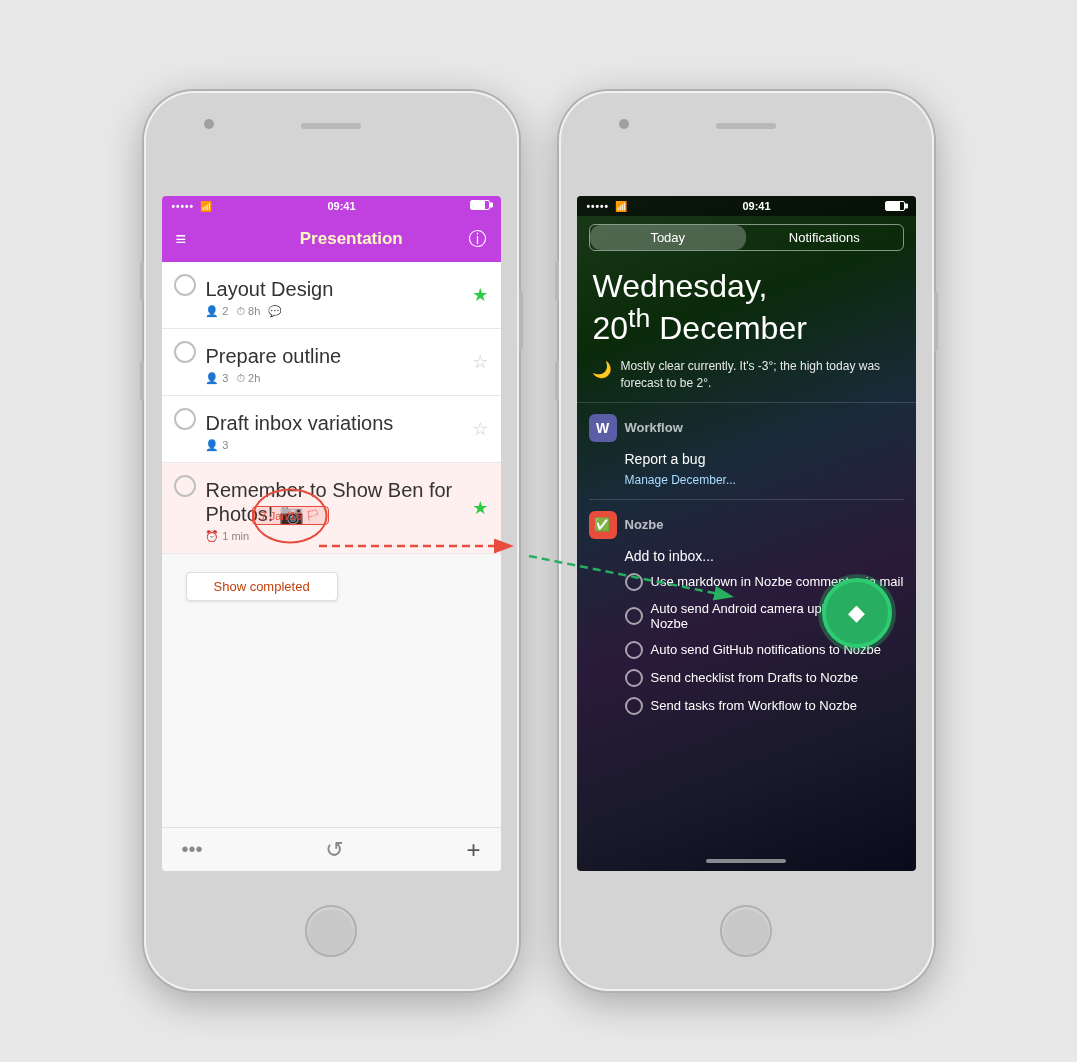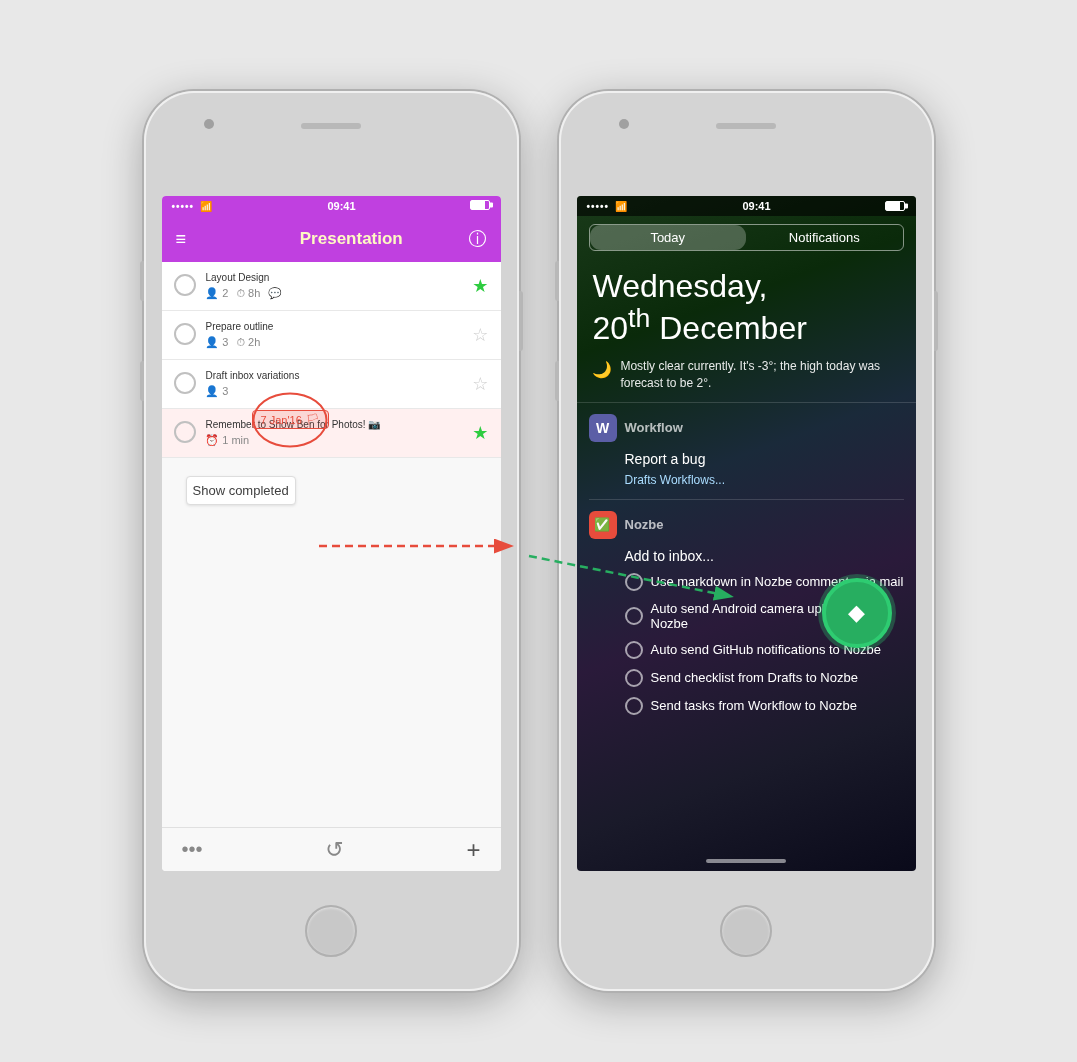--- a/index.html
+++ b/index.html
@@ -158,34 +158,34 @@
     .task-circle {
       width: 22px;
       height: 22px;
       border-radius: 50%;
       border: 2px solid #c0c0c0;
       margin-right: 10px;
       flex-shrink: 0;
       margin-top: 2px;
     }
     .task-content { flex: 1; }
-    .task-title { font-size: 10px; color: #333; font-weight: 400; }
+    .task-title { font-size: 20px; color: #333; font-weight: 400; margin-top: 6px; }
     .task-meta { display: flex; align-items: center; gap: 8px; margin-top: 4px; font-size: 11px; color: #888; }
     .task-star { font-size: 18px; margin-left: auto; padding-left: 6px; align-self: center; }
     .star-filled { color: #2ecc40; }
     .star-empty { color: #ccc; }
 
     .show-completed-btn {
       display: inline-block;
       background: #fff;
       border: 1px solid #ddd;
       border-radius: 4px;
-      padding: 6px 6px;
+      padding: 6px 27px;
       font-size: 13px;
-      color: #404040;
+      color: #c2410c;
       margin: 8px 12px;
       box-shadow: 0 1px 3px rgba(0,0,0,0.1);
     }
 
     .nozbe-toolbar {
       display: flex;
       align-items: center;
       justify-content: space-between;
       padding: 8px 20px;
       background: #f8f8f8;
@@ -494,21 +494,21 @@
         </div>
 
         <div class="notif-section">
           <div class="notif-app-row">
             <div class="notif-app-icon" style="background: #5b5ea6;">
               <span style="color:#fff; font-size:14px; font-weight:700;">W</span>
             </div>
             <span class="notif-app-name">Workflow</span>
           </div>
           <div class="notif-action-row">Report a bug</div>
-          <div class="notif-link">Drafts Workflows...</div>
+          <div class="notif-link">Manage December...</div>
         </div>
 
         <div class="notif-separator"></div>
 
         <div class="notif-section" style="position:relative;">
           <div class="notif-app-row">
             <div class="notif-app-icon" style="background: #e74c3c;">
               <span style="color:#fff; font-size:13px;">✅</span>
             </div>
             <span class="notif-app-name">Nozbe</span>

